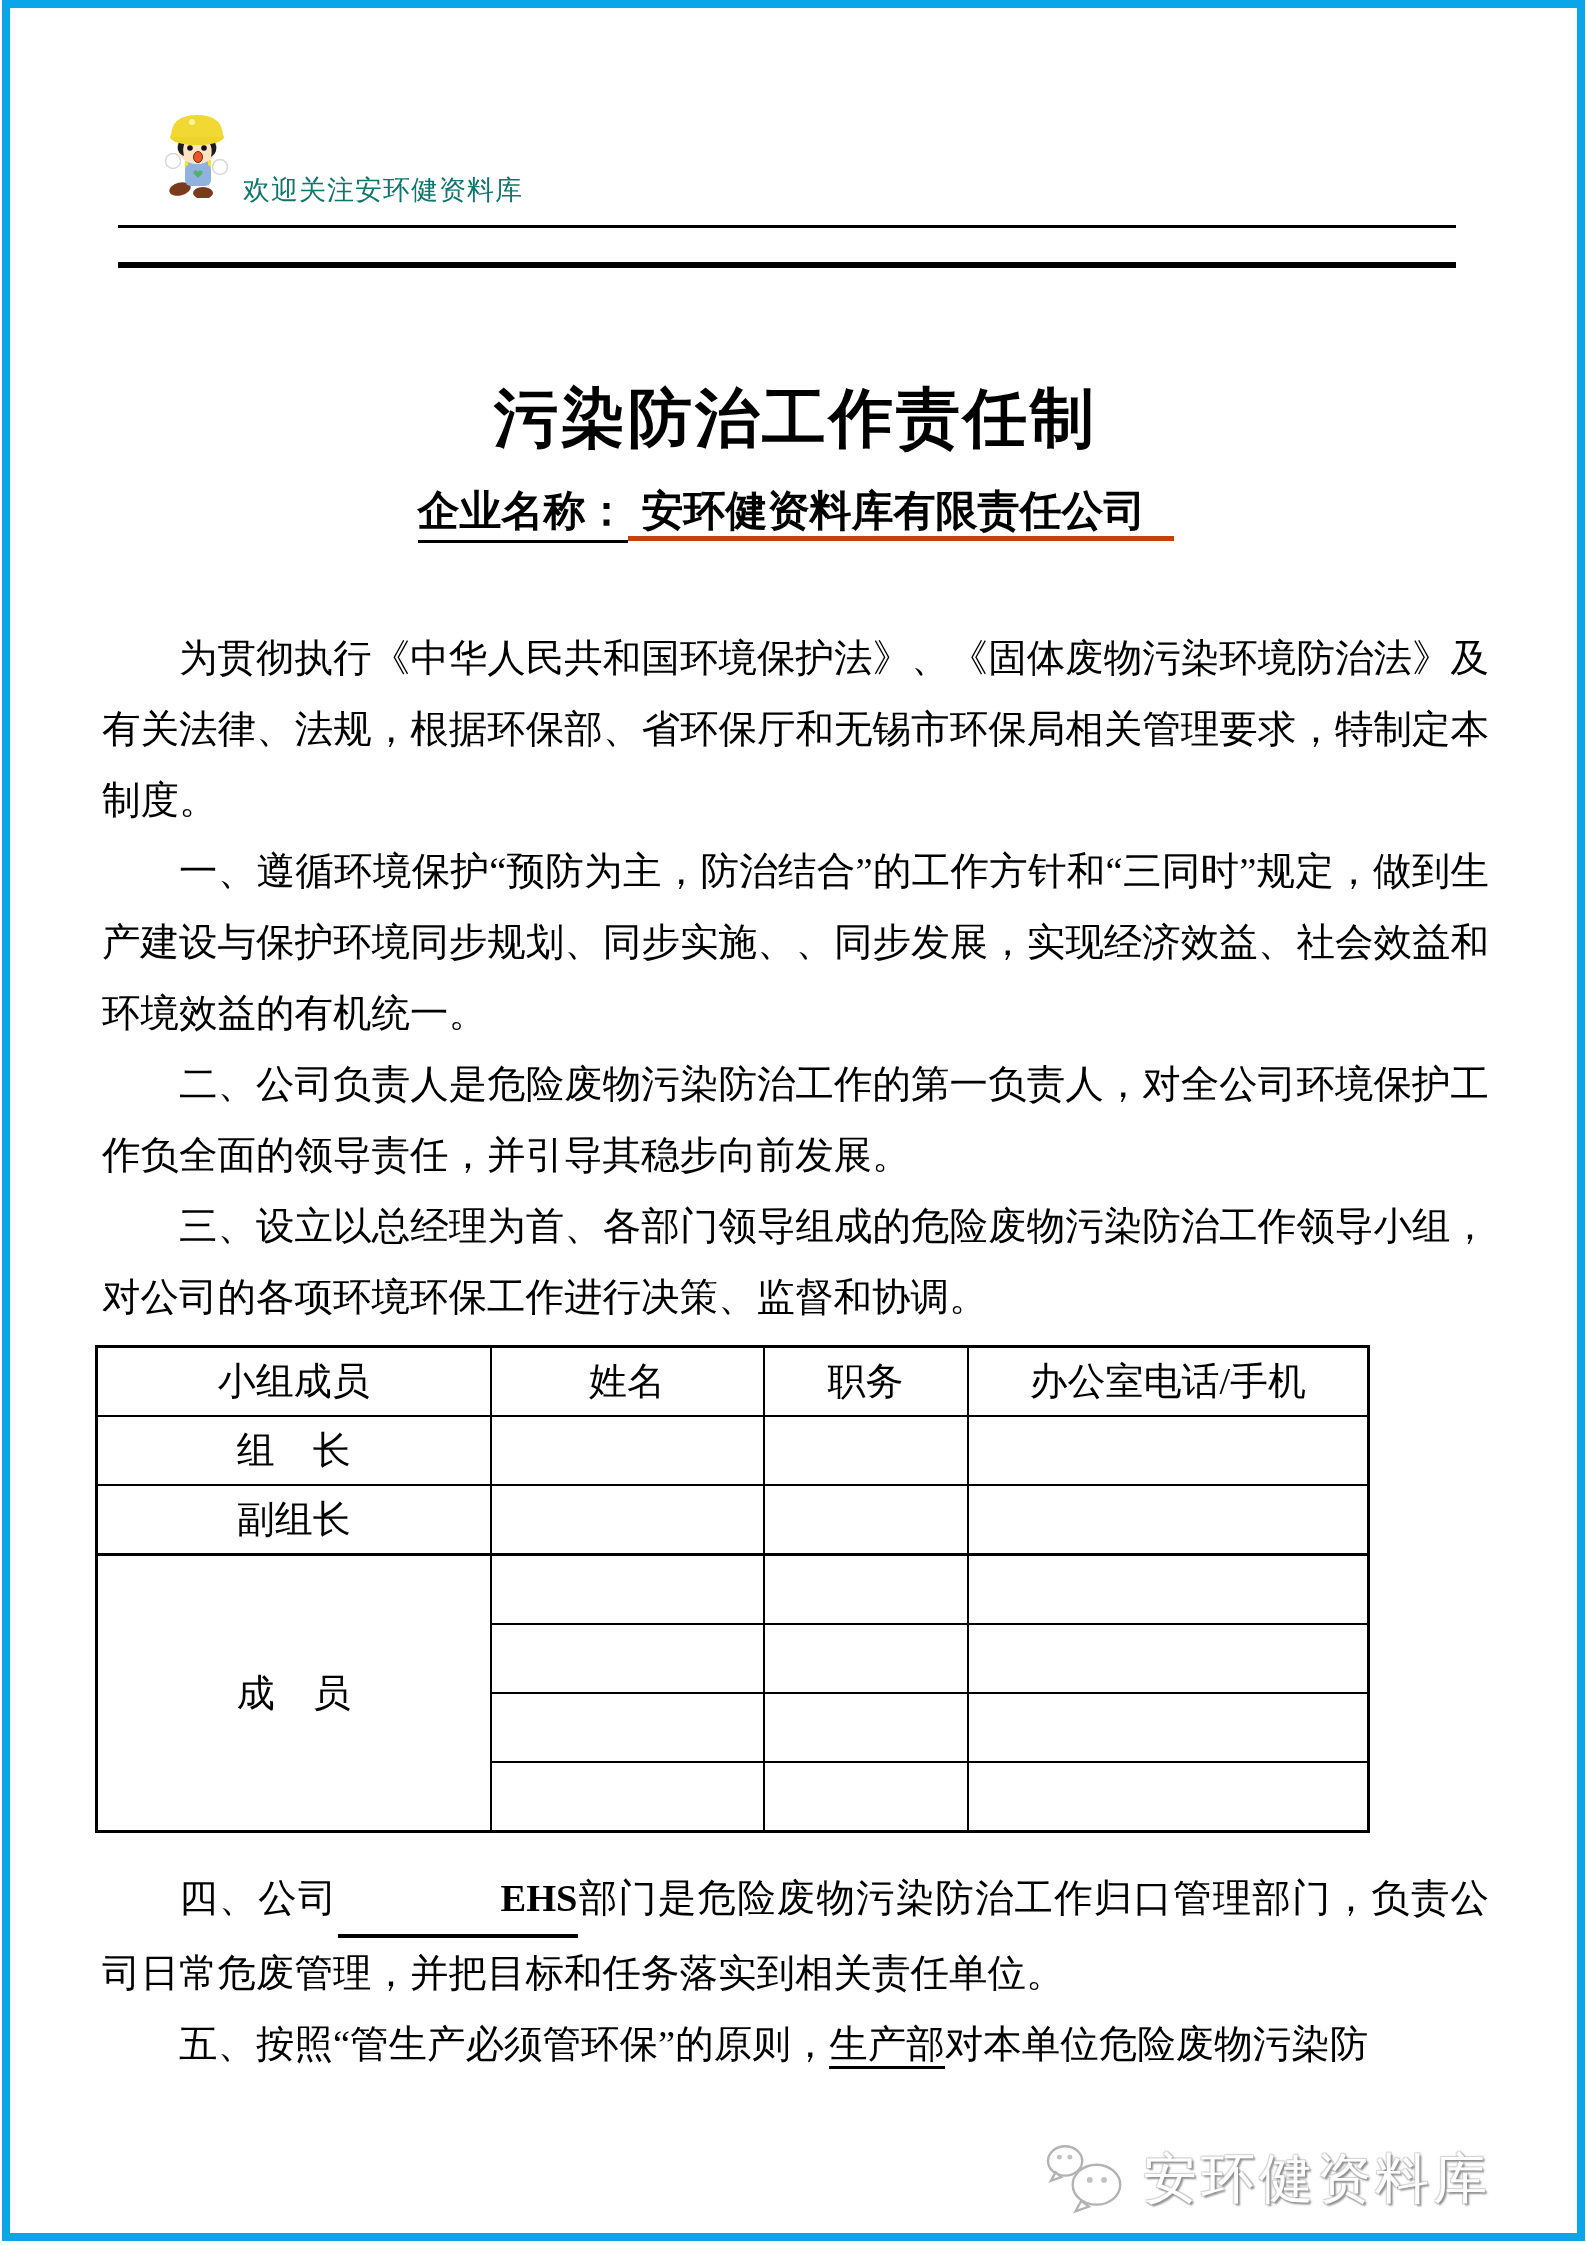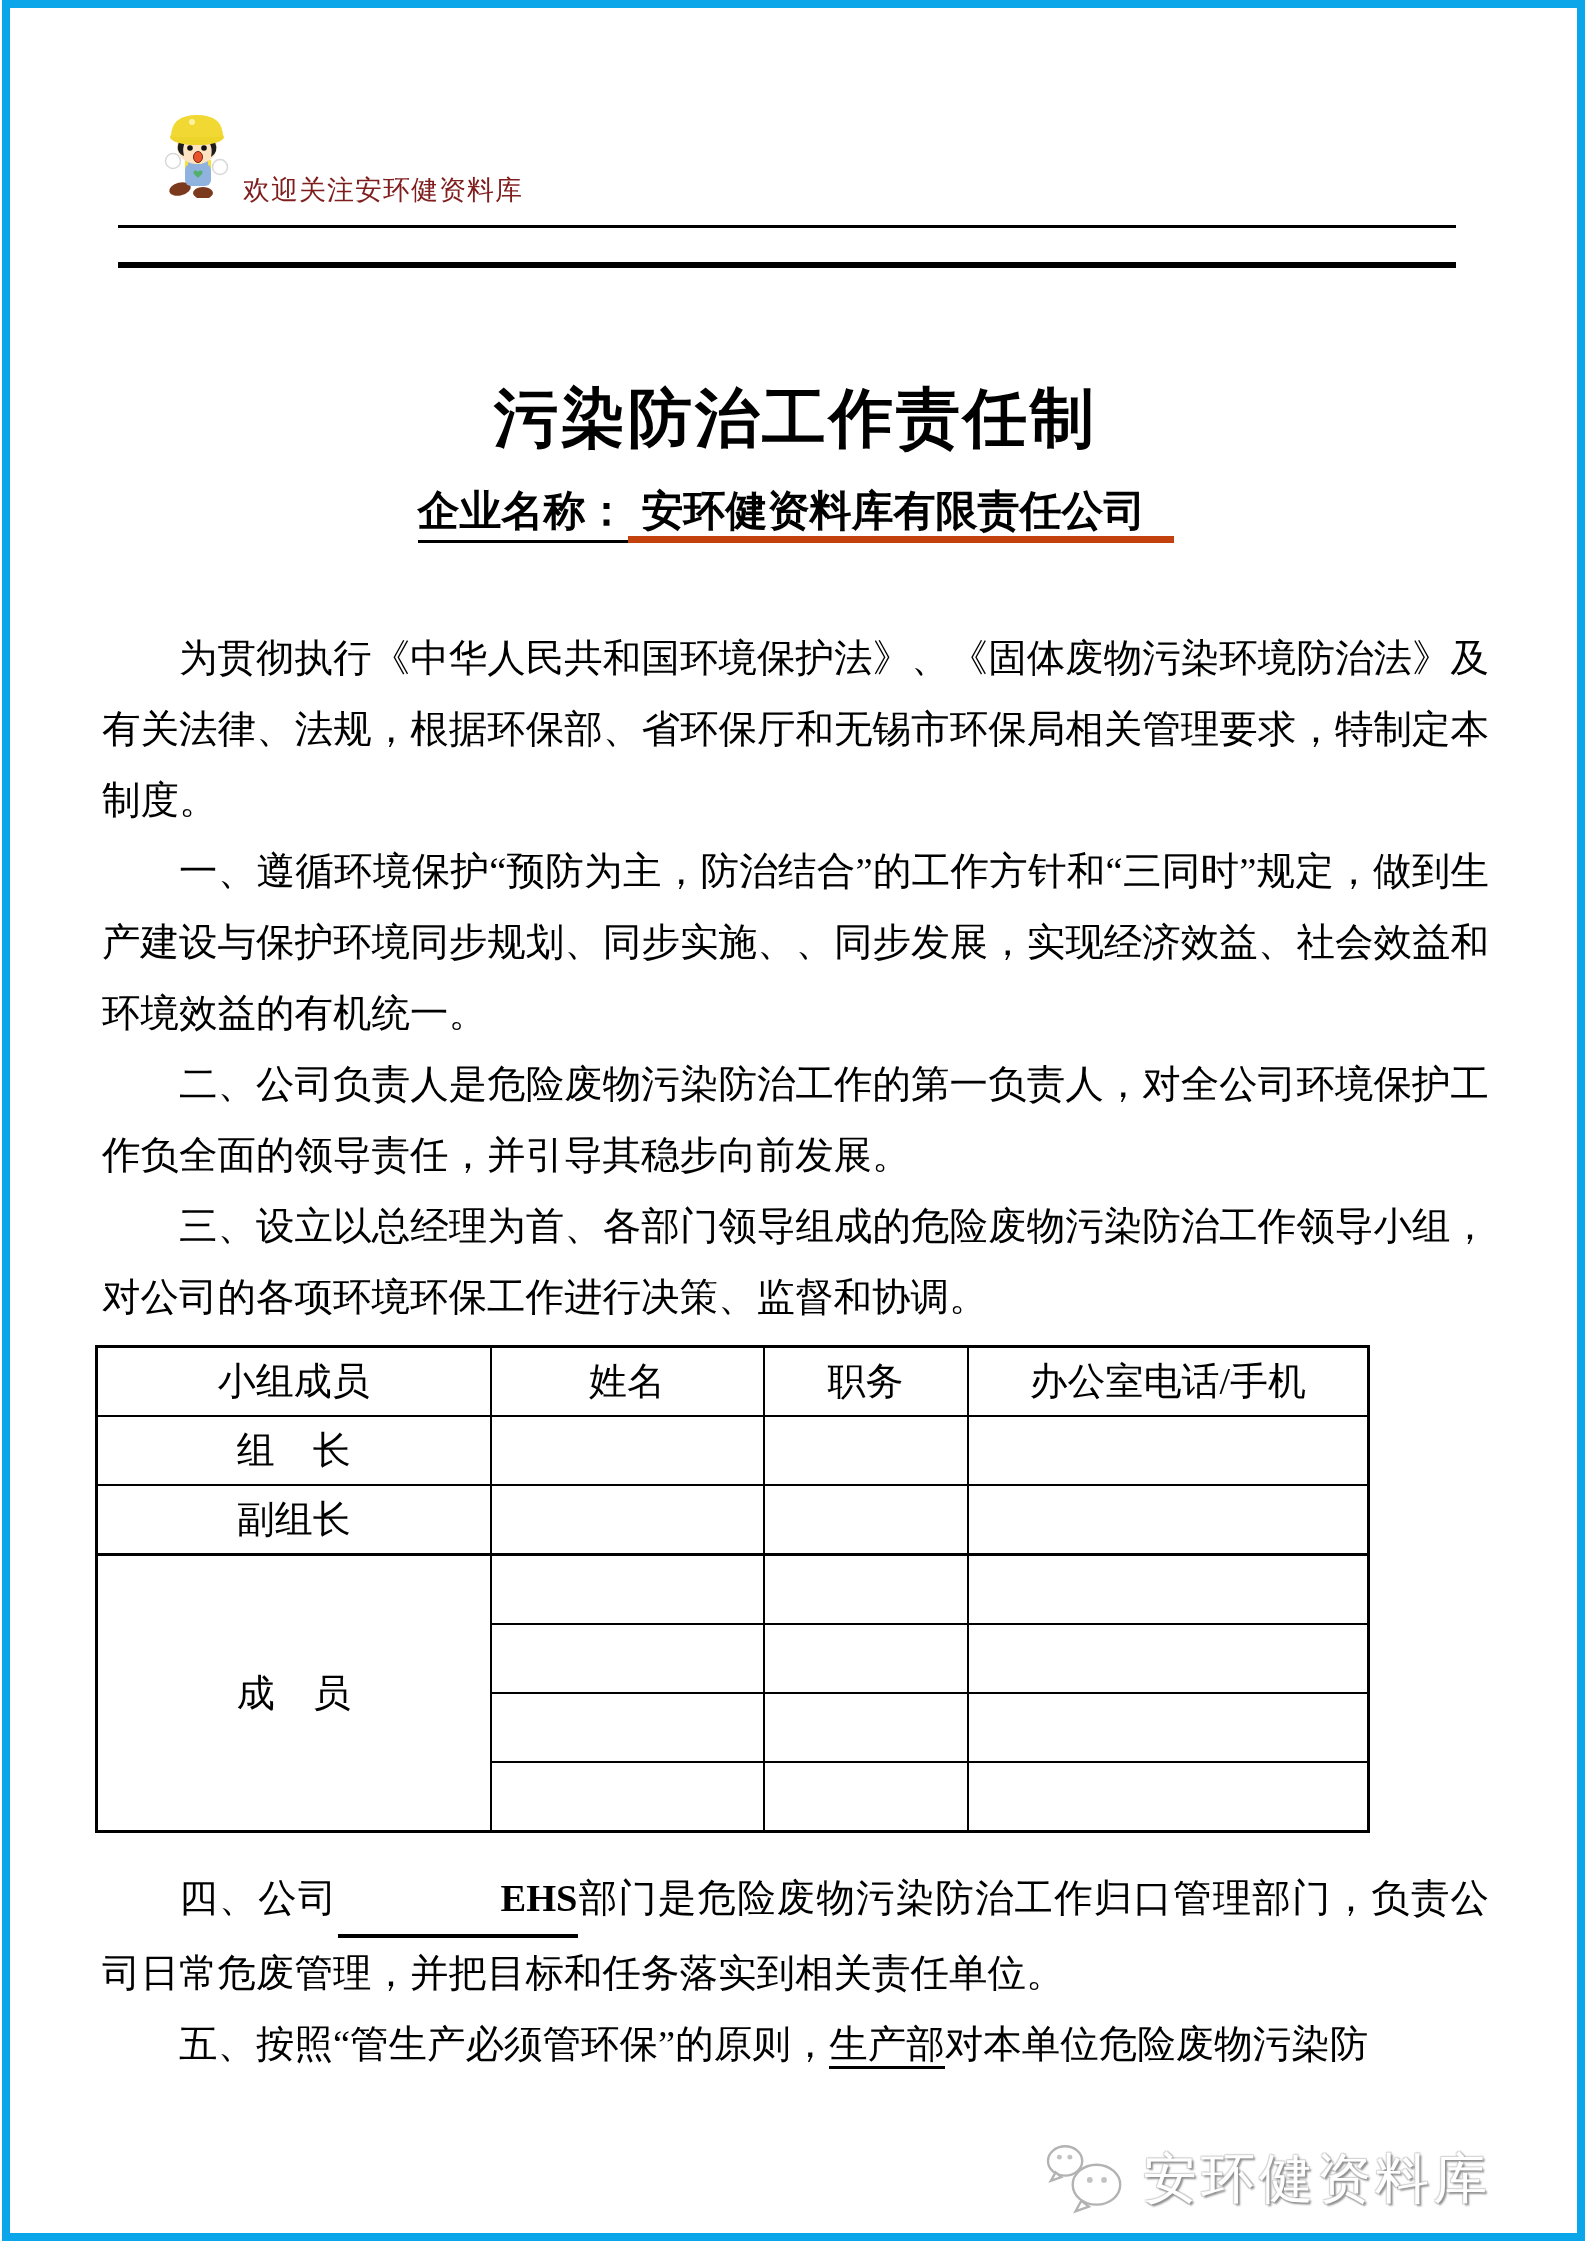--- a/index.html
+++ b/index.html
@@ -2,35 +2,35 @@
 <html><head>
 <meta charset="utf-8">
 <style>
   html,body{margin:0;padding:0;background:#ffffff;}
   body{width:1587px;height:2245px;position:relative;overflow:hidden;
        font-family:"Liberation Serif","DejaVu Serif",serif;color:#000;}
   .page-border{position:absolute;top:0;left:2px;right:2px;bottom:4px;
        border:8px solid #0ba6e9;pointer-events:none;}
   
   .mascot{position:absolute;left:156px;top:110px;width:82px;height:88px;}
-  .slogan{position:absolute;left:243px;top:172px;font-size:27px;color:#7f1d1d;
+  .slogan{position:absolute;left:243px;top:172px;font-size:27px;color:#0f766e;
        font-family:Liberation Sans, sans-serif;letter-spacing:1px;}
   .rule{position:absolute;left:118px;width:1338px;background:#000;}
   .rule-thin{top:225px;height:3px;}
   .rule-thick{top:262px;height:6px;}
   
   .main{position:absolute;top:0;left:0;width:1587px;box-sizing:border-box;
         padding:358px 98px 0 102px;}
   .title{font-family:"Liberation Sans","DejaVu Sans",sans-serif;font-weight:bold;
          font-size:64px;line-height:64px;text-align:center;letter-spacing:3px;margin:0;}
   .title2{margin-top:28px;}
   .company-line{margin-top:36px;text-align:center;font-size:42px;line-height:50px;}
   .company-label{font-family:Liberation Mono, monospace;font-weight:bold;
          border-bottom:3px solid #000;padding-bottom:2px;}
-  .company-value{font-weight:bold;border-bottom:7px solid #c2410c;padding:0 28px 2px 14px;}
+  .company-value{font-weight:bold;border-bottom:5px solid #c2410c;padding:0 28px 2px 14px;}
   .para{font-size:38.5px;line-height:71px;text-align:justify;text-indent:77px;margin:0;}
   .para-first{margin-top:84px;}
   .blank-fill{display:inline-block;width:240px;border-bottom:4px solid #000;
          text-align:right;text-indent:0;font-weight:bold;
          font-family:"Liberation Serif","DejaVu Serif",serif;}
   .u-dept{border-bottom:3px solid #000;padding-bottom:1px;}
   
   table.group{border-collapse:collapse;table-layout:fixed;width:1272px;
          margin-top:12px;margin-left:-7px;}
   table.group th,table.group td{border:2px solid #000;font-weight:normal;

